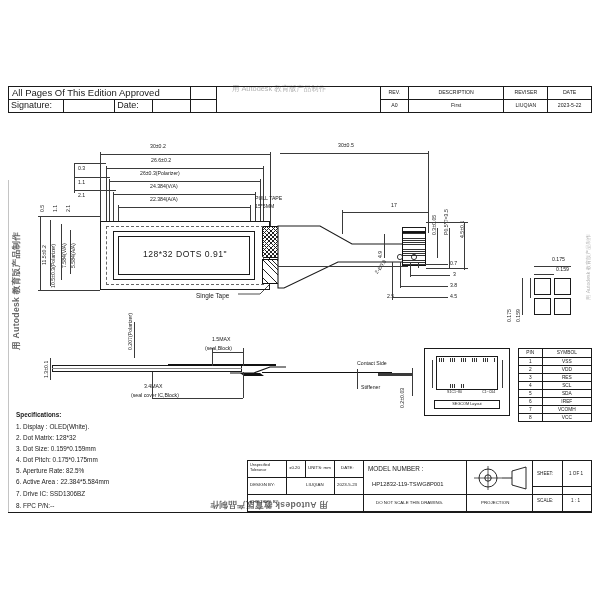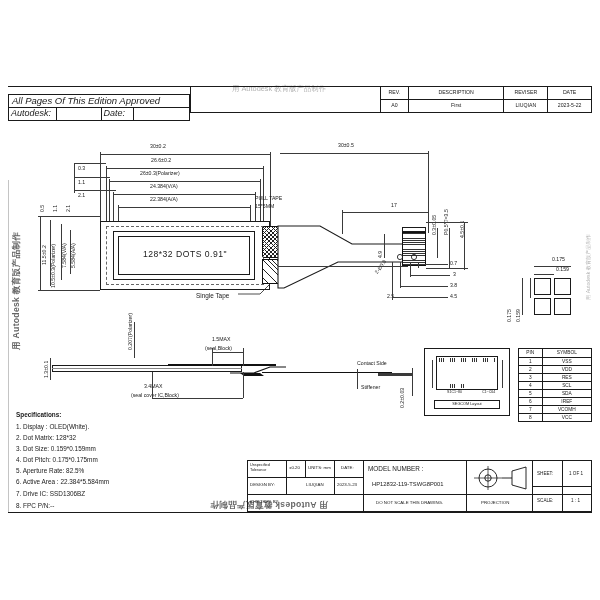--- a/index.html
+++ b/index.html
@@ -77,27 +77,27 @@
 
 <div id="sheet">
 
   <div class="t t8 wmfaint" style="left:232px; top:85px;">用 Autodesk 教育版产品制作</div>
   <div class="t t9 wm rot90" style="left:12px; top:350px;">用 Autodesk 教育版产品制作</div>
   <div class="t t9 wm rot180" style="left:210px; top:500px;">用 Autodesk 教育版产品制作</div>
   <div class="t t6 wmfaint rot90" style="left:586px; top:300px;">用 Autodesk 教育版产品制作</div>
 
   <div class="ln hl" style="left:8px; top:86px; width:584px;"></div>
 
-  <table class="tbl" style="left:8px; top:94px; width:182px;font-style:italic;">
+  <table class="tbl" style="left:8px; top:86px; width:209px;">
     <tbody>
         <tr>
       <td colspan="4" style="height:13px; font-size:9.5px; text-align:left; padding-left:3px;">All Pages Of This Edition Approved</td>
     </tr>
     <tr>
-      <td style="width:48px; height:13px; font-size:9px; text-align:left; padding-left:2px;">Autodesk:</td>
+      <td style="width:48px; height:13px; font-size:9px; text-align:left; padding-left:2px;">Signature:</td>
       <td style="width:45px;"></td>
       <td style="width:33px; font-size:9px; text-align:left; padding-left:2px;">Date:</td>
       <td style="width:56px;"></td>
     </tr>
   </tbody>
     </table>
 
   <table class="tbl" style="left:380px; top:86px; width:212px;">
     <tbody>
         <tr>

